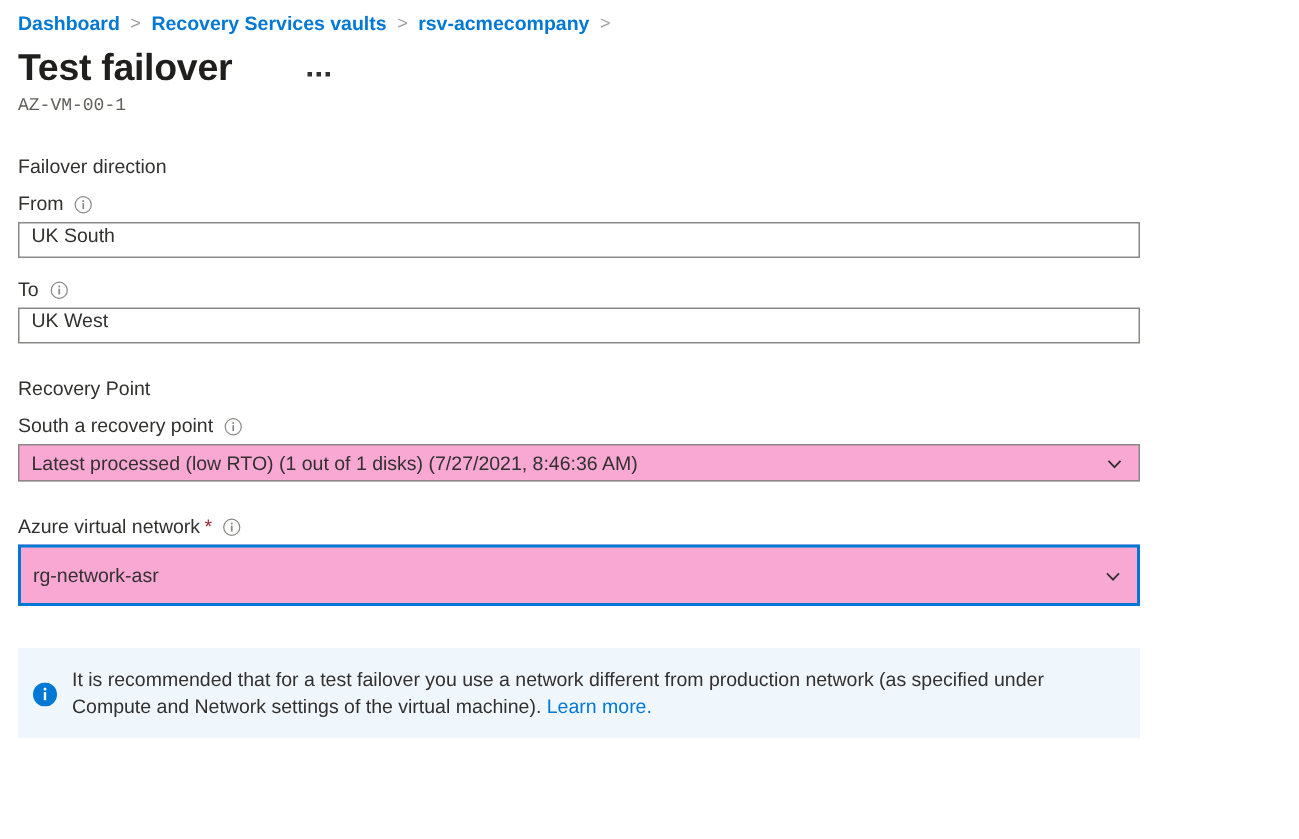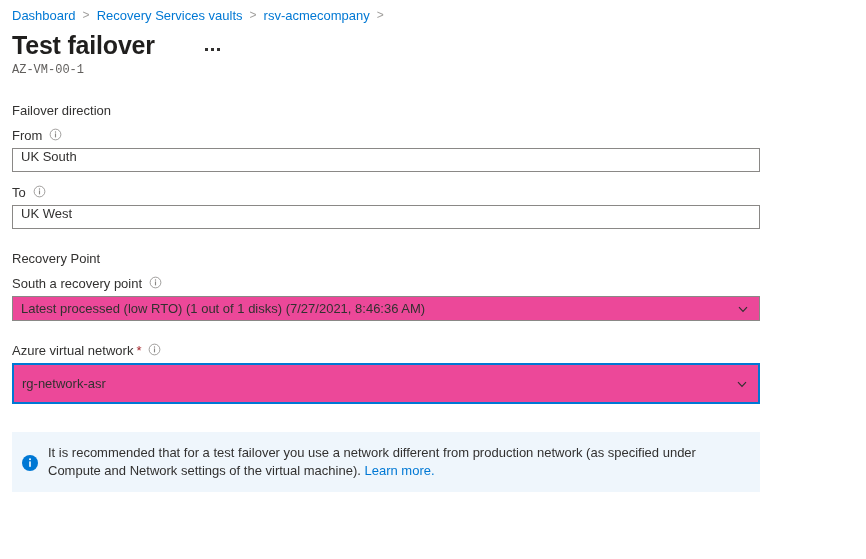--- a/index.html
+++ b/index.html
@@ -29,20 +29,21 @@
     display: flex;
     align-items: center;
     padding: 6px 0 0 12px;
     height: 18px;
     font-size: 13px;
   }
   .crumb-link {
     color: #0078d4;
     cursor: pointer;
     white-space: nowrap;
+    font-weight: bold;
   }
   .crumb-sep {
     color: #a19f9d;
     margin: 0 7px;
     font-size: 12px;
     line-height: 1;
   }
 
   
   .title-row {
@@ -84,21 +85,21 @@
     padding: 26px 0 0 12px;
   }
   .section-heading {
     font-size: 13px;
     color: #323130;
     margin-bottom: 10px;
   }
   .field { margin-bottom: 0; }
   .field-label {
     display: flex;
-    align-items: flex-start;
+    align-items: flex-end;
     font-size: 13px;
     color: #323130;
     margin-bottom: 5px;
   }
   .req-star {
     color: #a4262c;
     margin-left: 3px;
   }
   .info-icon {
     margin-left: 7px;
@@ -120,21 +121,21 @@
     padding: 0 8px;
     font-size: 13px;
     color: #323130;
     cursor: text;
   }
   .select-box {
     box-sizing: border-box;
     width: 748px;
     height: 25px;
     border: 1px solid #8a8886;
-    background: #ec4899;
+    background: #f9a8d4;
     display: flex;
     align-items: center;
     justify-content: space-between;
     padding: 0 8px 0 8px;
     font-size: 13px;
     color: #323130;
     cursor: pointer;
   }
   .select-box.focused {
     border: 2px solid #0078d4;

